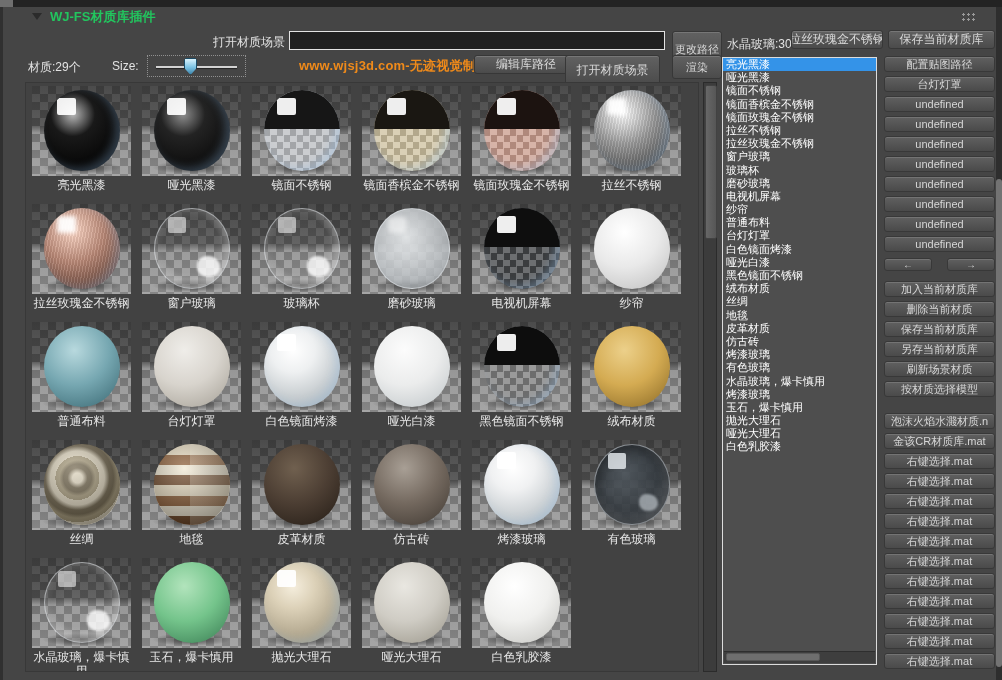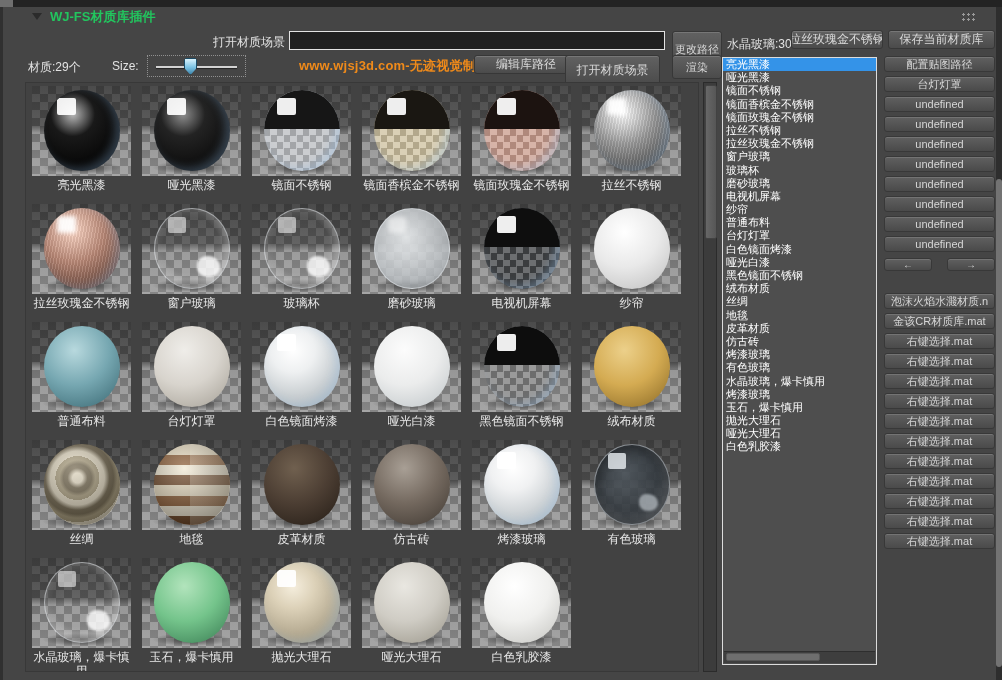--- a/index.html
+++ b/index.html
@@ -392,20 +392,28 @@
         <div class="rbtn">undefined</div>
         <div class="rbtn">undefined</div>
         <div class="rbtn">undefined</div>
         <div class="rbtn">undefined</div>
         <div class="rbtn">undefined</div>
       </div>
     <div class="arrow-row">
       <div class="rbtn">←</div>
       <div class="rbtn">→</div>
     </div>
+    <div id="rp-mid">
+        <div class="rbtn">加入当前材质库</div>
+        <div class="rbtn">删除当前材质</div>
+        <div class="rbtn">保存当前材质库</div>
+        <div class="rbtn">另存当前材质库</div>
+        <div class="rbtn">刷新场景材质</div>
+        <div class="rbtn">按材质选择模型</div>
+      </div>
     <div class="gapB"></div>
     <div id="rp-files">
         <div class="rbtn">泡沫火焰水濺材质.n</div>
         <div class="rbtn">金该CR材质库.mat</div>
         <div class="rbtn">右键选择.mat</div>
         <div class="rbtn">右键选择.mat</div>
         <div class="rbtn">右键选择.mat</div>
         <div class="rbtn">右键选择.mat</div>
         <div class="rbtn">右键选择.mat</div>
         <div class="rbtn">右键选择.mat</div>

